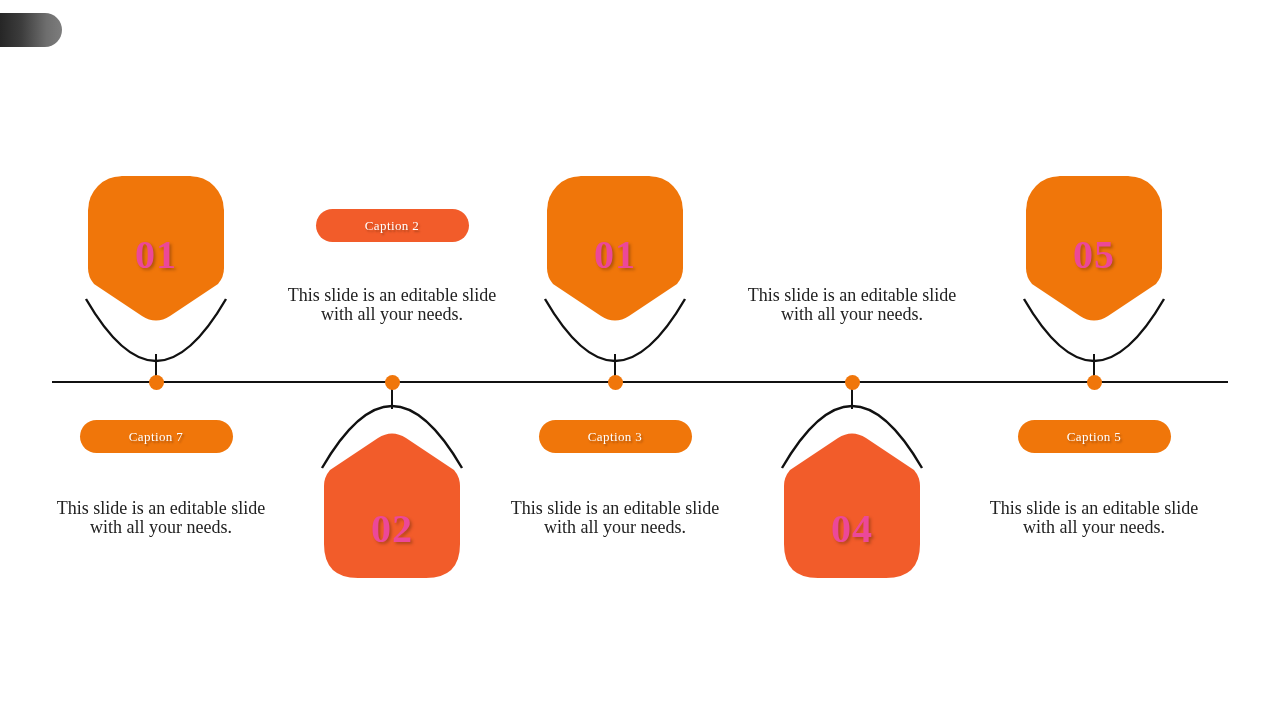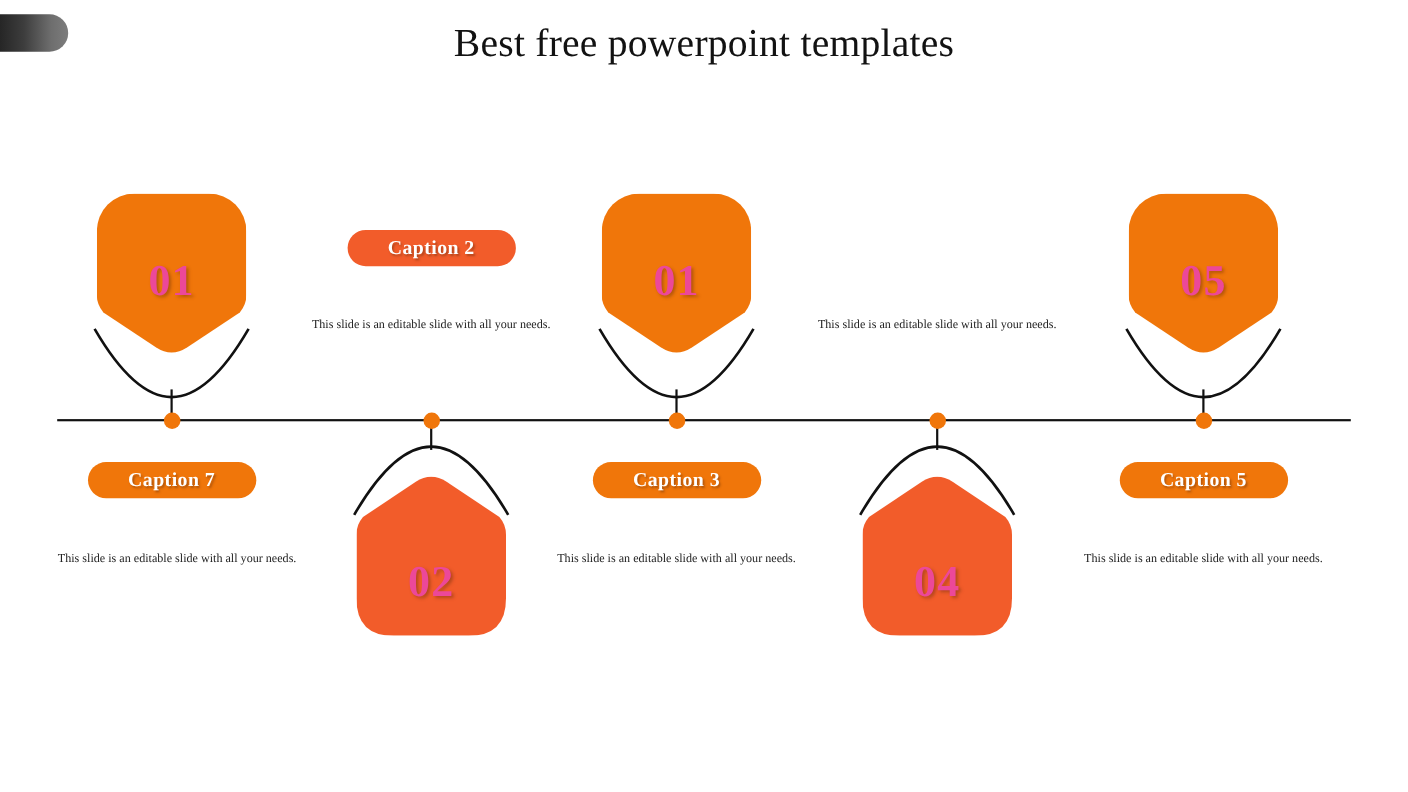--- a/index.html
+++ b/index.html
@@ -126,50 +126,49 @@
 
   
   .caption-pill {
     position: absolute;
     width: 153px;
     height: 33px;
     margin-left: -76.5px;
     border-radius: 17px;
     background: #F0760A;
     color: #ffffff;
-    font-size: 18px;
-    font-weight: 700;
+    font-size: 13px;
+    font-weight: 400;
     line-height: 33px;
     text-align: center;
     letter-spacing: 0.4px;
     font-family: "Liberation Serif", "DejaVu Serif", serif;
     text-shadow: 1.5px 1.5px 2px rgba(90,40,10,0.45);
   }
   .caption-pill.alt { background: #F25C2A; }
 
   
   .desc {
     position: absolute;
     width: 220px;
     margin-left: -110px;
     text-align: center;
-    font-size: 11px;
+    font-size: 18px;
     line-height: 19px;
     color: #222222;
     font-family: "Liberation Serif", "DejaVu Serif", serif;
   }
 </style>
 </head>
 <body>
 
 <div id="slide">
 
   <div class="corner-tab"></div>
 
-  <h1 class="slide-title">Best free powerpoint templates</h1>
 
   <div class="timeline-axis"></div>
 
   <div class="arc" style="left:156px; top:295px;">
     <svg viewBox="0 0 148 74">
         <path d="M 4 4 Q 40 66 74 66 Q 108 66 144 4"></path>
       </svg>
   </div>
   <div class="node down-point" style="left:156px; top:176px;">
     <div class="body"></div>

